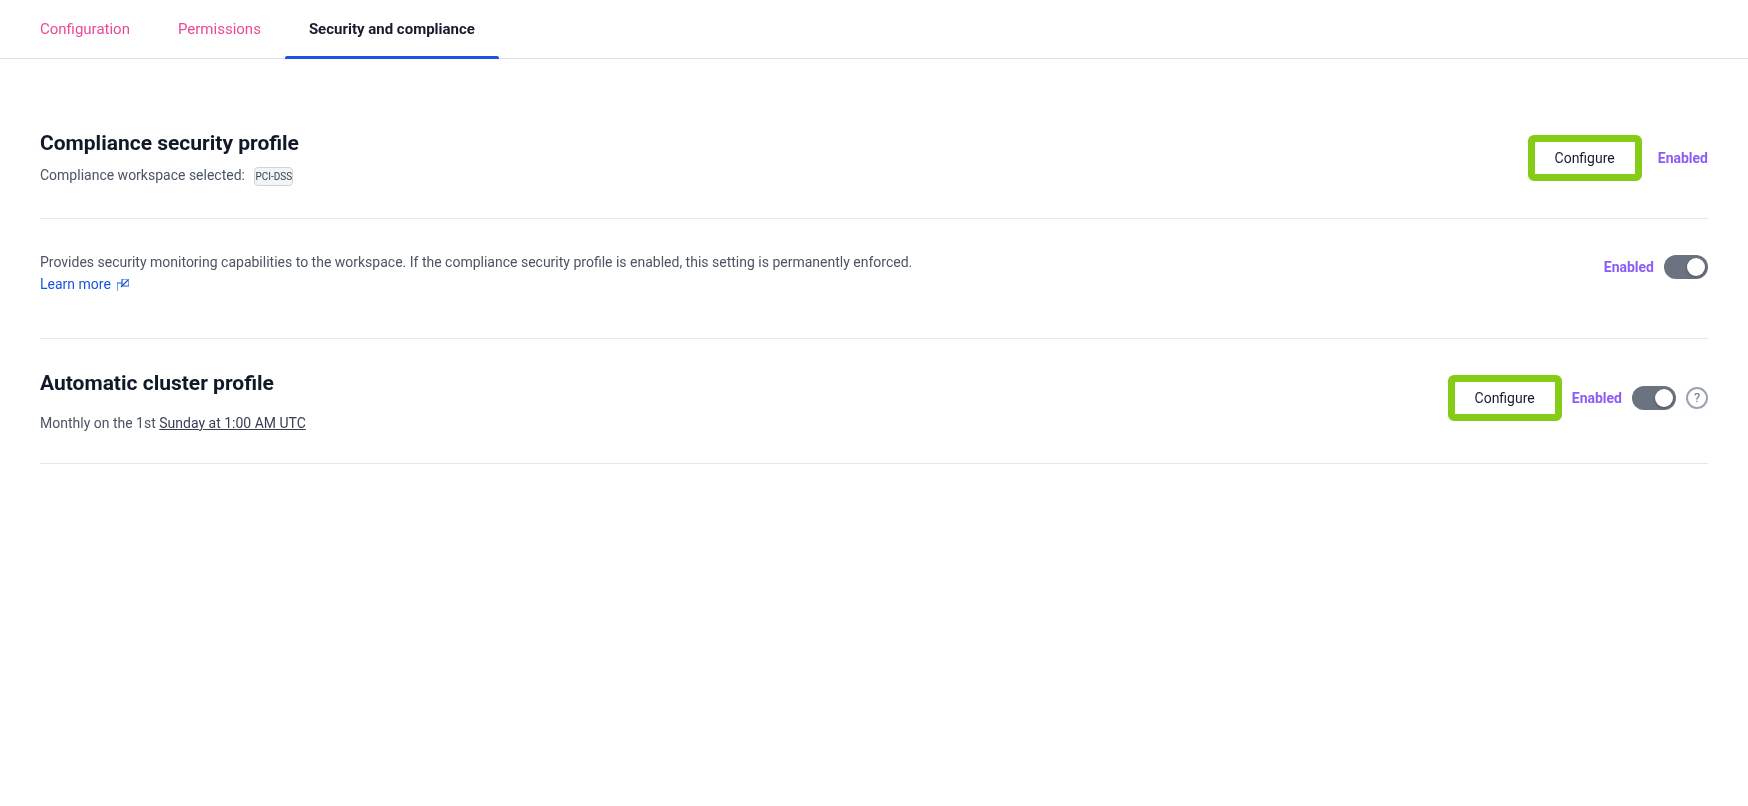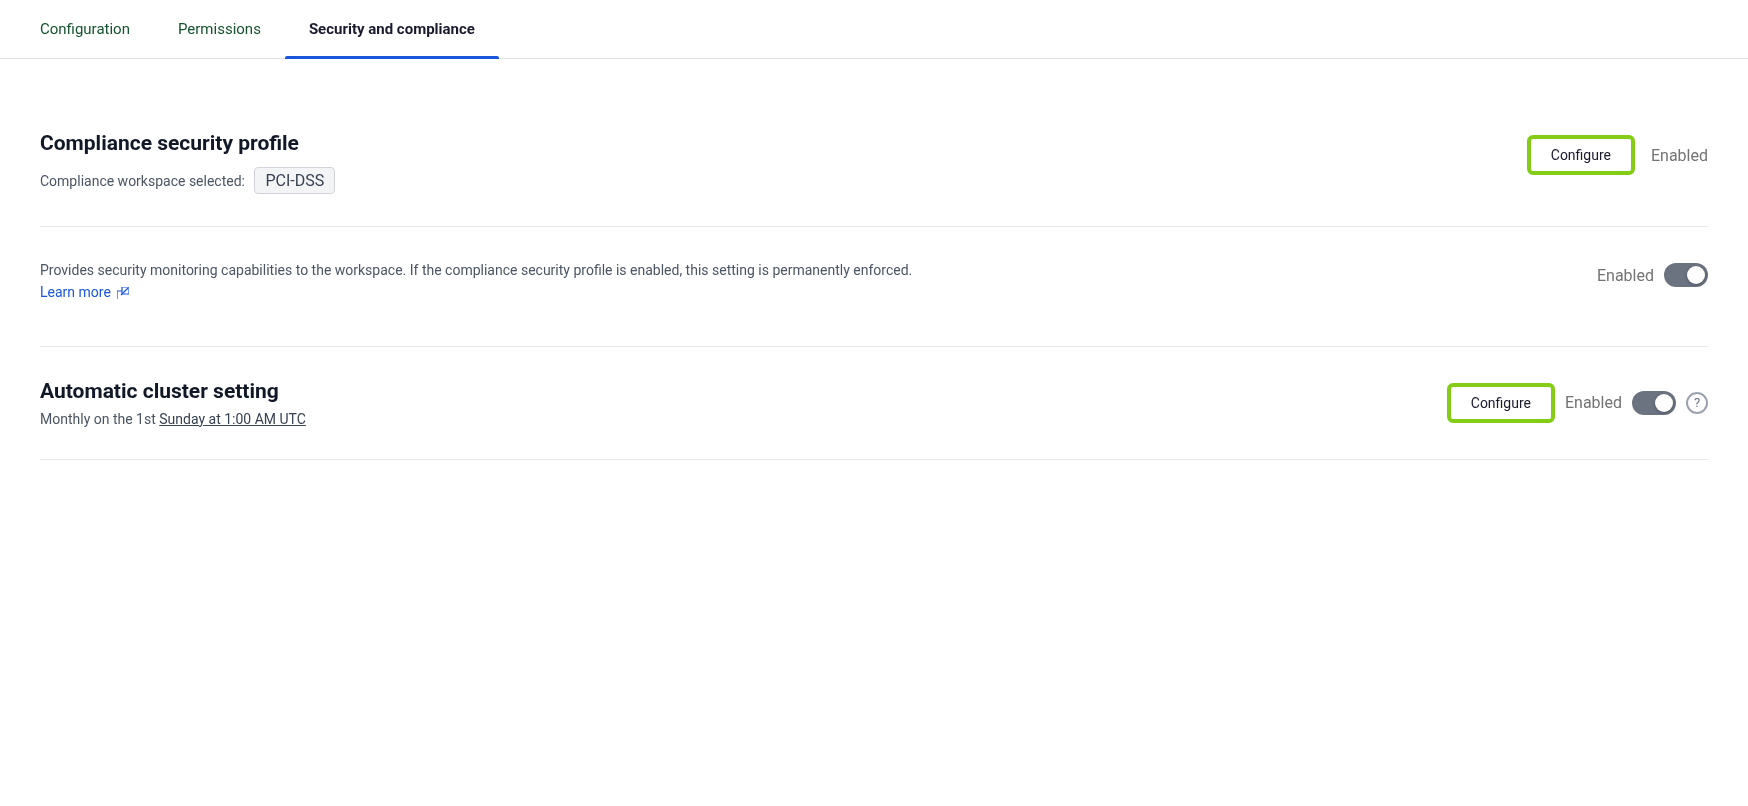--- a/index.html
+++ b/index.html
@@ -21,21 +21,21 @@
     .tabs-container {
       display: flex;
       border-bottom: 1px solid #e0e0e0;
       padding: 0 40px;
     }
 
     .tab {
       padding: 20px 24px;
       cursor: pointer;
       font-size: 15px;
-      color: #14532d;
+      color: #ec4899;
       text-decoration: none;
       position: relative;
       white-space: nowrap;
     }
 
     .tab:first-child {
       padding-left: 0;
     }
 
     .tab.active {
@@ -109,49 +109,50 @@
       font-size: 14px;
       color: #4b5563;
       margin-top: 12px;
     }
 
     .badge {
       display: inline-block;
       background: #f3f4f6;
       border: 1px solid #d1d5db;
       border-radius: 4px;
-      padding: 3px 10px;
-      font-size: 16px;
+      padding: 3px 0;
+      font-size: 10px;
       color: #374151;
       margin-left: 6px;
     }
 
     
     .section-right {
       display: flex;
       align-items: center;
       gap: 16px;
       padding-top: 4px;
       flex-shrink: 0;
     }
 
     .configure-btn {
-      border: 4px solid #84cc16;
+      border: 7px solid #84cc16;
       background: #ffffff;
       border-radius: 6px;
       padding: 8px 20px;
       font-size: 14px;
       color: #1a1a2e;
       cursor: pointer;
       font-family: inherit;
     }
 
     .status-text {
-      font-size: 16px;
-      color: #737373;
+      font-size: 14px;
+      color: #8b5cf6;
+      font-weight: bold;
     }
 
     
     .toggle-wrapper {
       display: flex;
       align-items: center;
       gap: 10px;
     }
 
     .toggle {
@@ -214,21 +215,21 @@
 
     .schedule-link {
       color: #374151;
       text-decoration: underline;
       font-size: 14px;
     }
 
     .schedule-text {
       font-size: 14px;
       color: #4b5563;
-      margin-top: 8px;
+      margin-top: 20px;
     }
   </style>
 </head>
 <body>
 
 <div class="tabs-container">
   <a class="tab">Configuration</a>
   <a class="tab">Permissions</a>
   <a class="tab active">Security and compliance</a>
 </div>
@@ -269,21 +270,21 @@
         <input type="checkbox" checked="" style="">
         <div class="toggle-track on">
           <div class="toggle-thumb on"></div>
         </div>
       </label>
     </div>
   </div>
 
   <div class="section">
     <div class="section-left">
-      <div class="section-title">Automatic cluster setting</div>
+      <div class="section-title">Automatic cluster profile</div>
       <div class="schedule-text">
         <span>Monthly on the 1st</span>
         <a class="schedule-link" href="#">Sunday at 1:00 AM UTC</a>
       </div>
     </div>
     <div class="section-right toggle-wrapper">
       <button class="configure-btn">Configure</button>
       <span class="status-text">Enabled</span>
       <label class="toggle">
         <input type="checkbox" checked="" style="">

